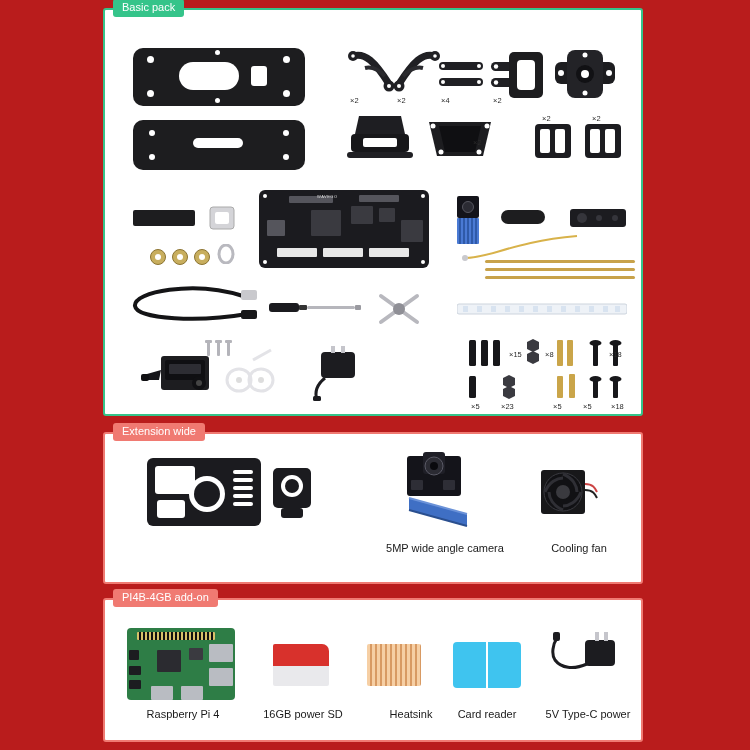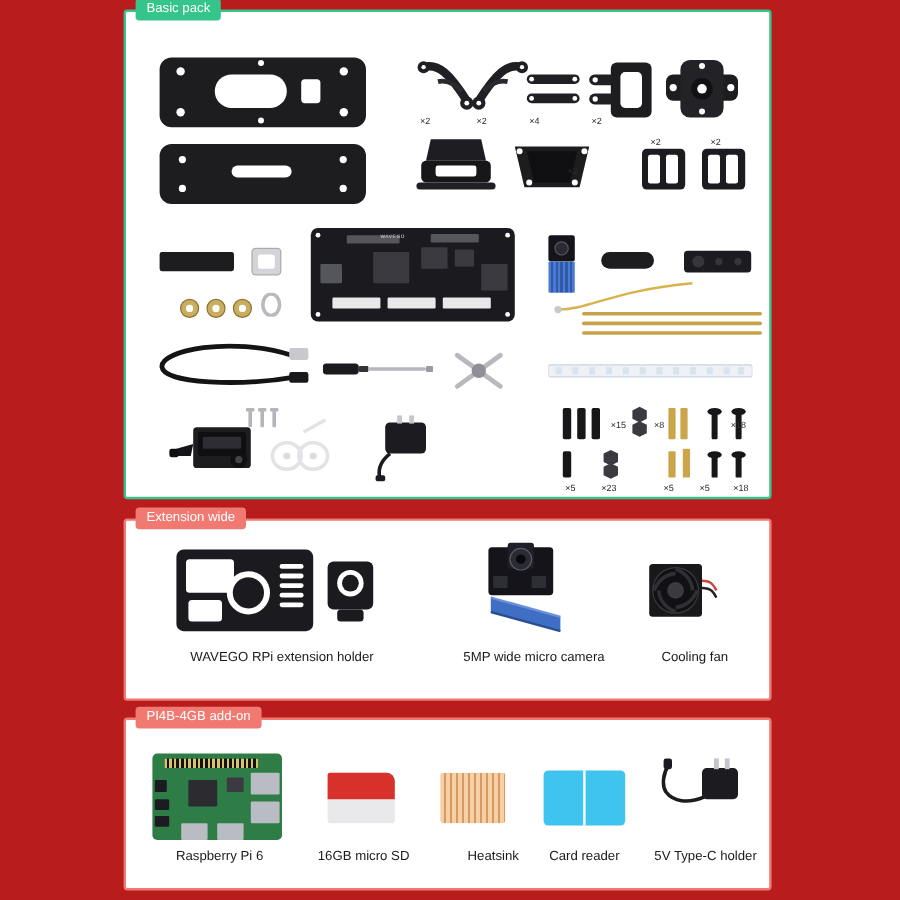--- a/index.html
+++ b/index.html
@@ -541,22 +541,21 @@
           <path d="M44 26 C40 36 32 40 26 40"></path>
           <path d="M26 44 C16 40 12 32 12 26"></path>
           <path d="M8 26 C12 16 20 12 26 12"></path>
         </g>
         <circle cx="26" cy="26" r="7" fill="#3a3a3f"></circle>
         <path d="M48 18 C56 18 58 22 60 26" stroke="#c44" stroke-width="2" fill="none"></path>
         <path d="M48 24 C56 24 58 28 60 32" stroke="#222" stroke-width="2" fill="none"></path>
       </svg>
     </div>
 
-    <div class="label" style="left:20px; top:108px; width:220px;">WAVEGO RPi extension holder</div>
-    <div class="label" style="left:250px; top:108px; width:180px;">5MP wide micro camera</div>
+    <div class="label" style="left:250px; top:108px; width:180px;">5MP wide angle camera</div>
     <div class="label" style="left:424px; top:108px; width:100px;">Cooling fan</div>
   </div>
 
   <div class="section addon">
     <div class="tag red">PI4B-4GB add-on</div>
 
     <div class="rpi" style="left:22px; top:28px; width:108px; height:72px;">
       <div class="gpio" style="left:10px; top:4px; width:78px; height:8px;
            background-image:repeating-linear-gradient(90deg,#d8c26a 0 2px,#111 2px 4px);"></div>
       <div class="dark" style="left:30px; top:22px; width:24px; height:22px; background:#2b2b30;"></div>
@@ -583,20 +582,20 @@
     <div class="adapter" style="left:446px; top:30px; width:66px; height:62px;">
       <svg width="66" height="62" viewBox="0 0 66 62">
         <rect x="34" y="10" width="30" height="26" rx="4" fill="#1c1c20"></rect>
         <rect x="44" y="2" width="4" height="9" fill="#c5c5cb"></rect>
         <rect x="53" y="2" width="4" height="9" fill="#c5c5cb"></rect>
         <path d="M36 34 C22 40 10 38 4 30 C0 24 2 14 6 8" stroke="#1c1c20" stroke-width="3" fill="none"></path>
         <rect x="2" y="2" width="7" height="9" rx="2" fill="#1c1c20"></rect>
       </svg>
     </div>
 
-    <div class="label" style="left:22px; top:108px; width:112px;">Raspberry Pi 6</div>
-    <div class="label" style="left:140px; top:108px; width:116px;">16GB micro SD</div>
+    <div class="label" style="left:22px; top:108px; width:112px;">Raspberry Pi 4</div>
+    <div class="label" style="left:140px; top:108px; width:116px;">16GB power SD</div>
     <div class="label" style="left:274px; top:108px; width:64px;">Heatsink</div>
     <div class="label" style="left:330px; top:108px; width:104px;">Card reader</div>
-    <div class="label" style="left:428px; top:108px; width:110px;">5V Type-C holder</div>
+    <div class="label" style="left:428px; top:108px; width:110px;">5V Type-C power</div>
   </div>
 
 </div>
 
 </body></html>

